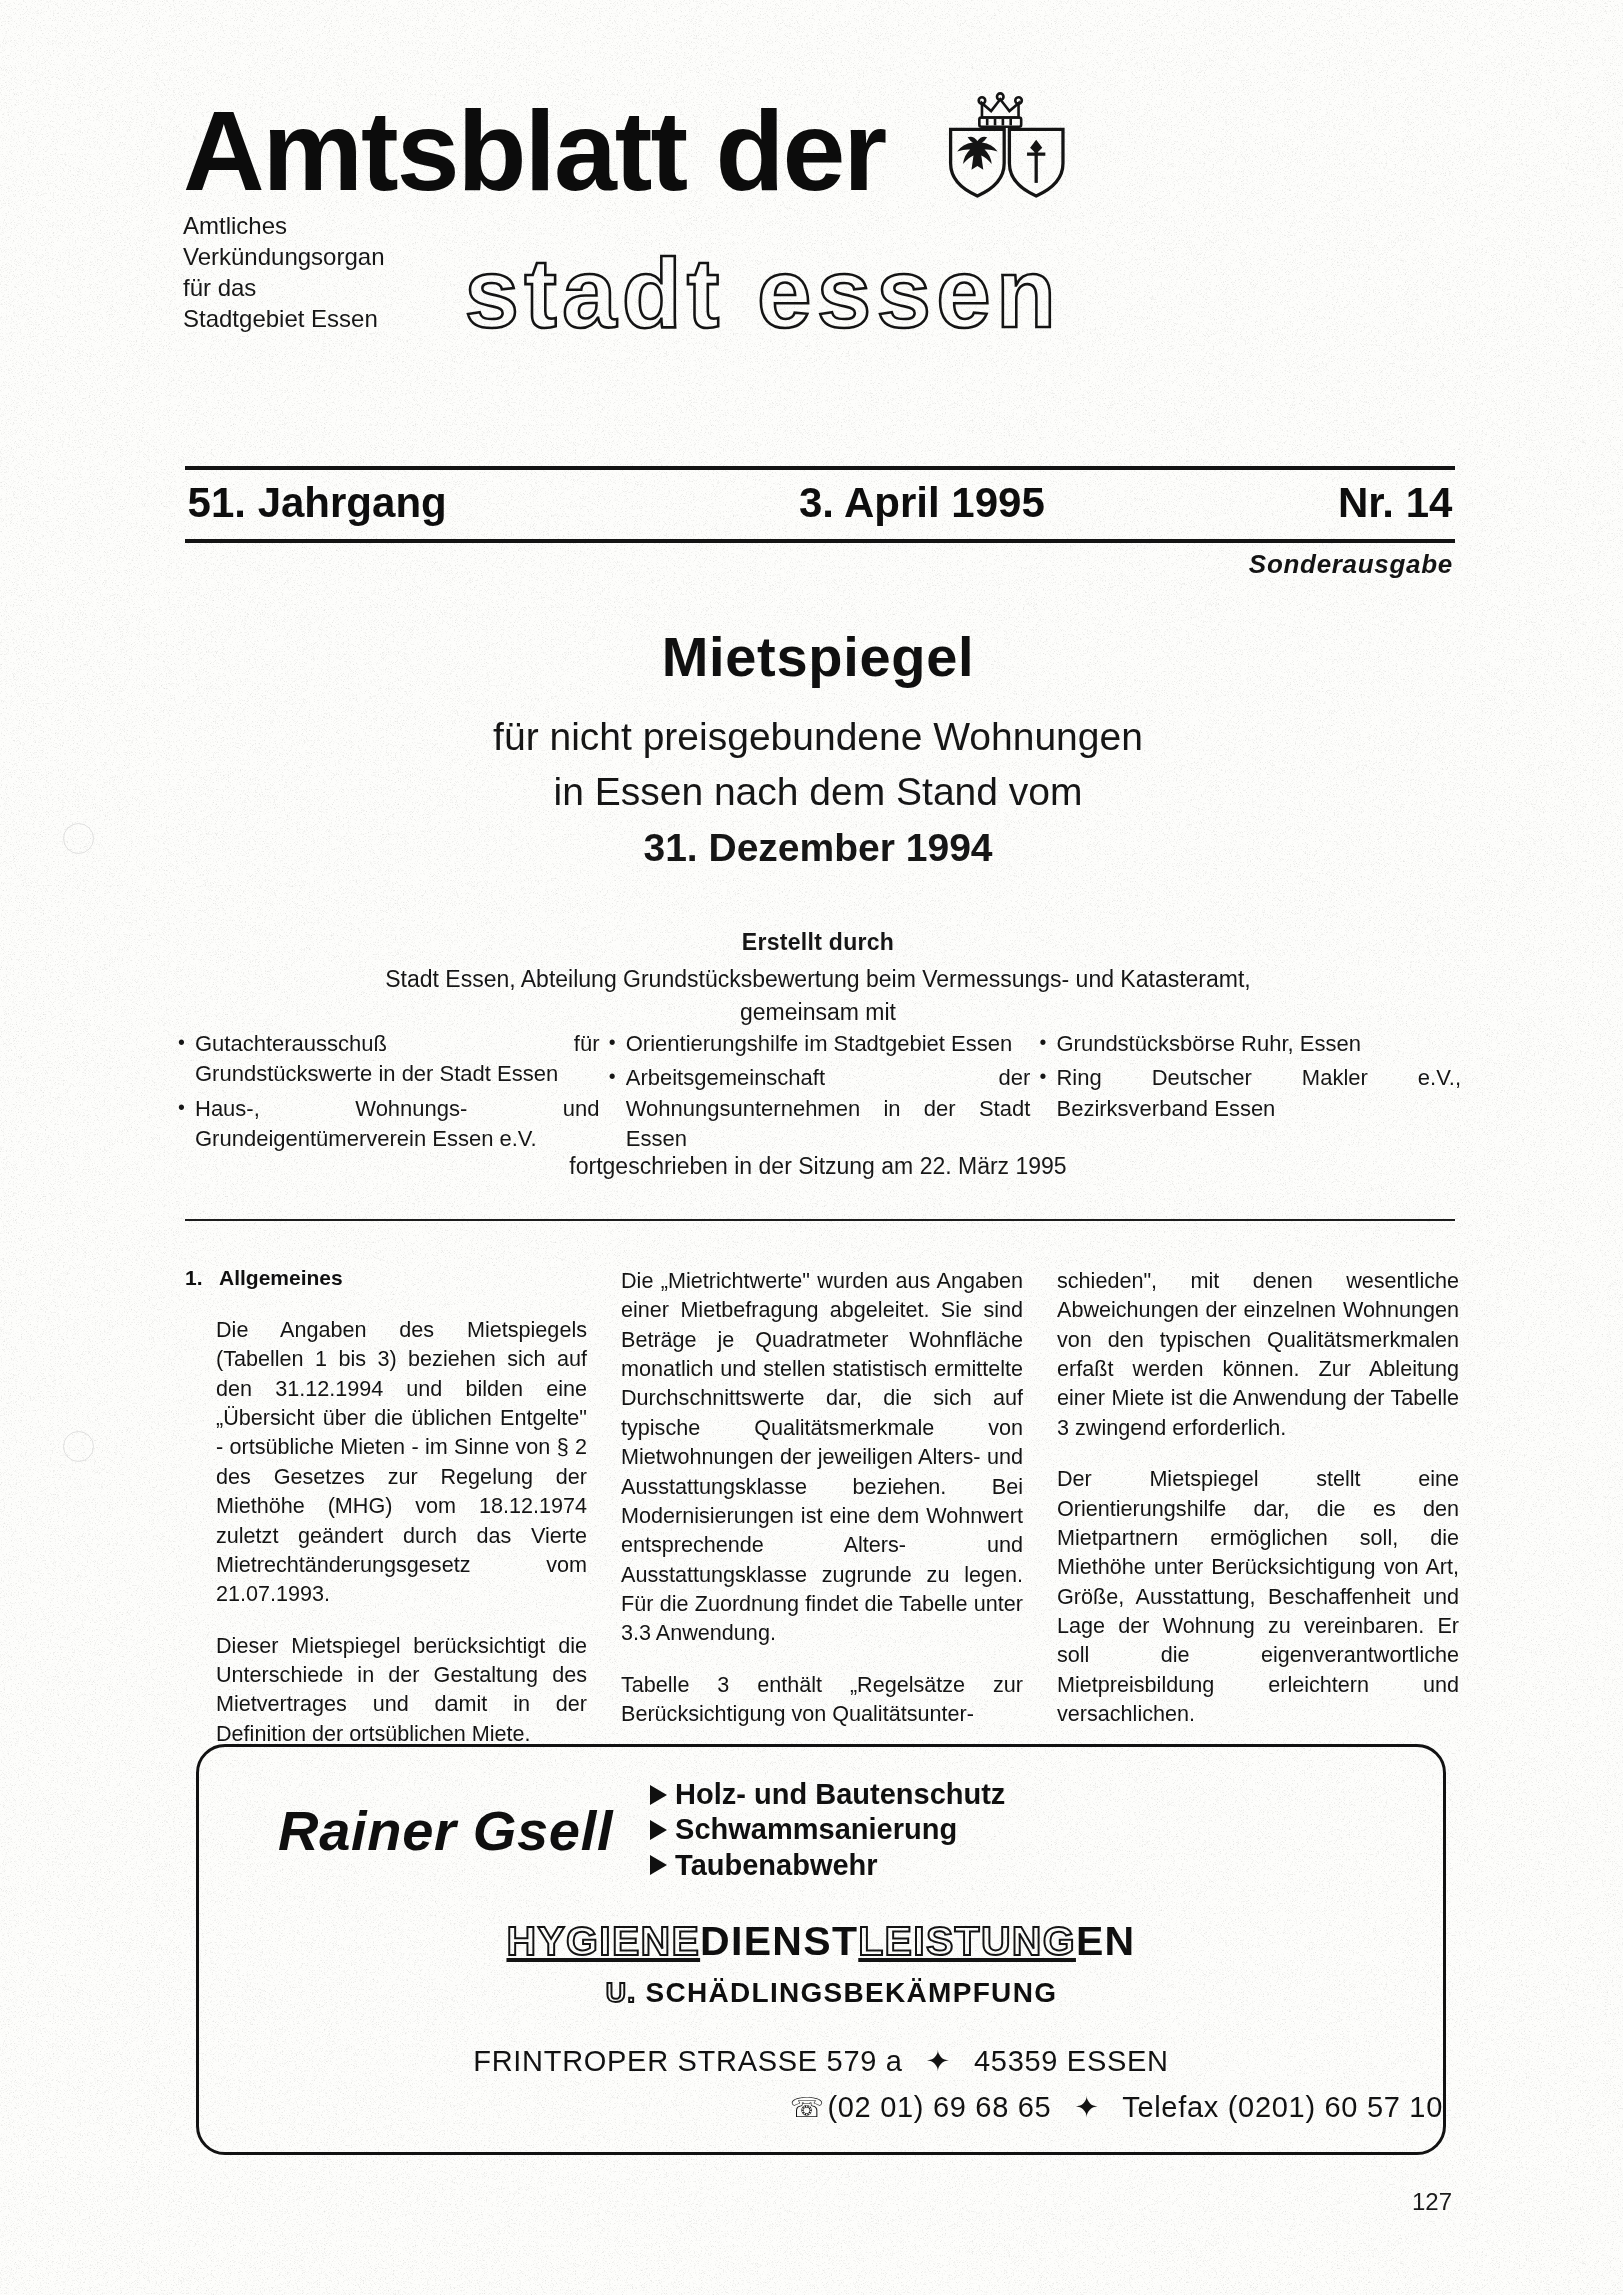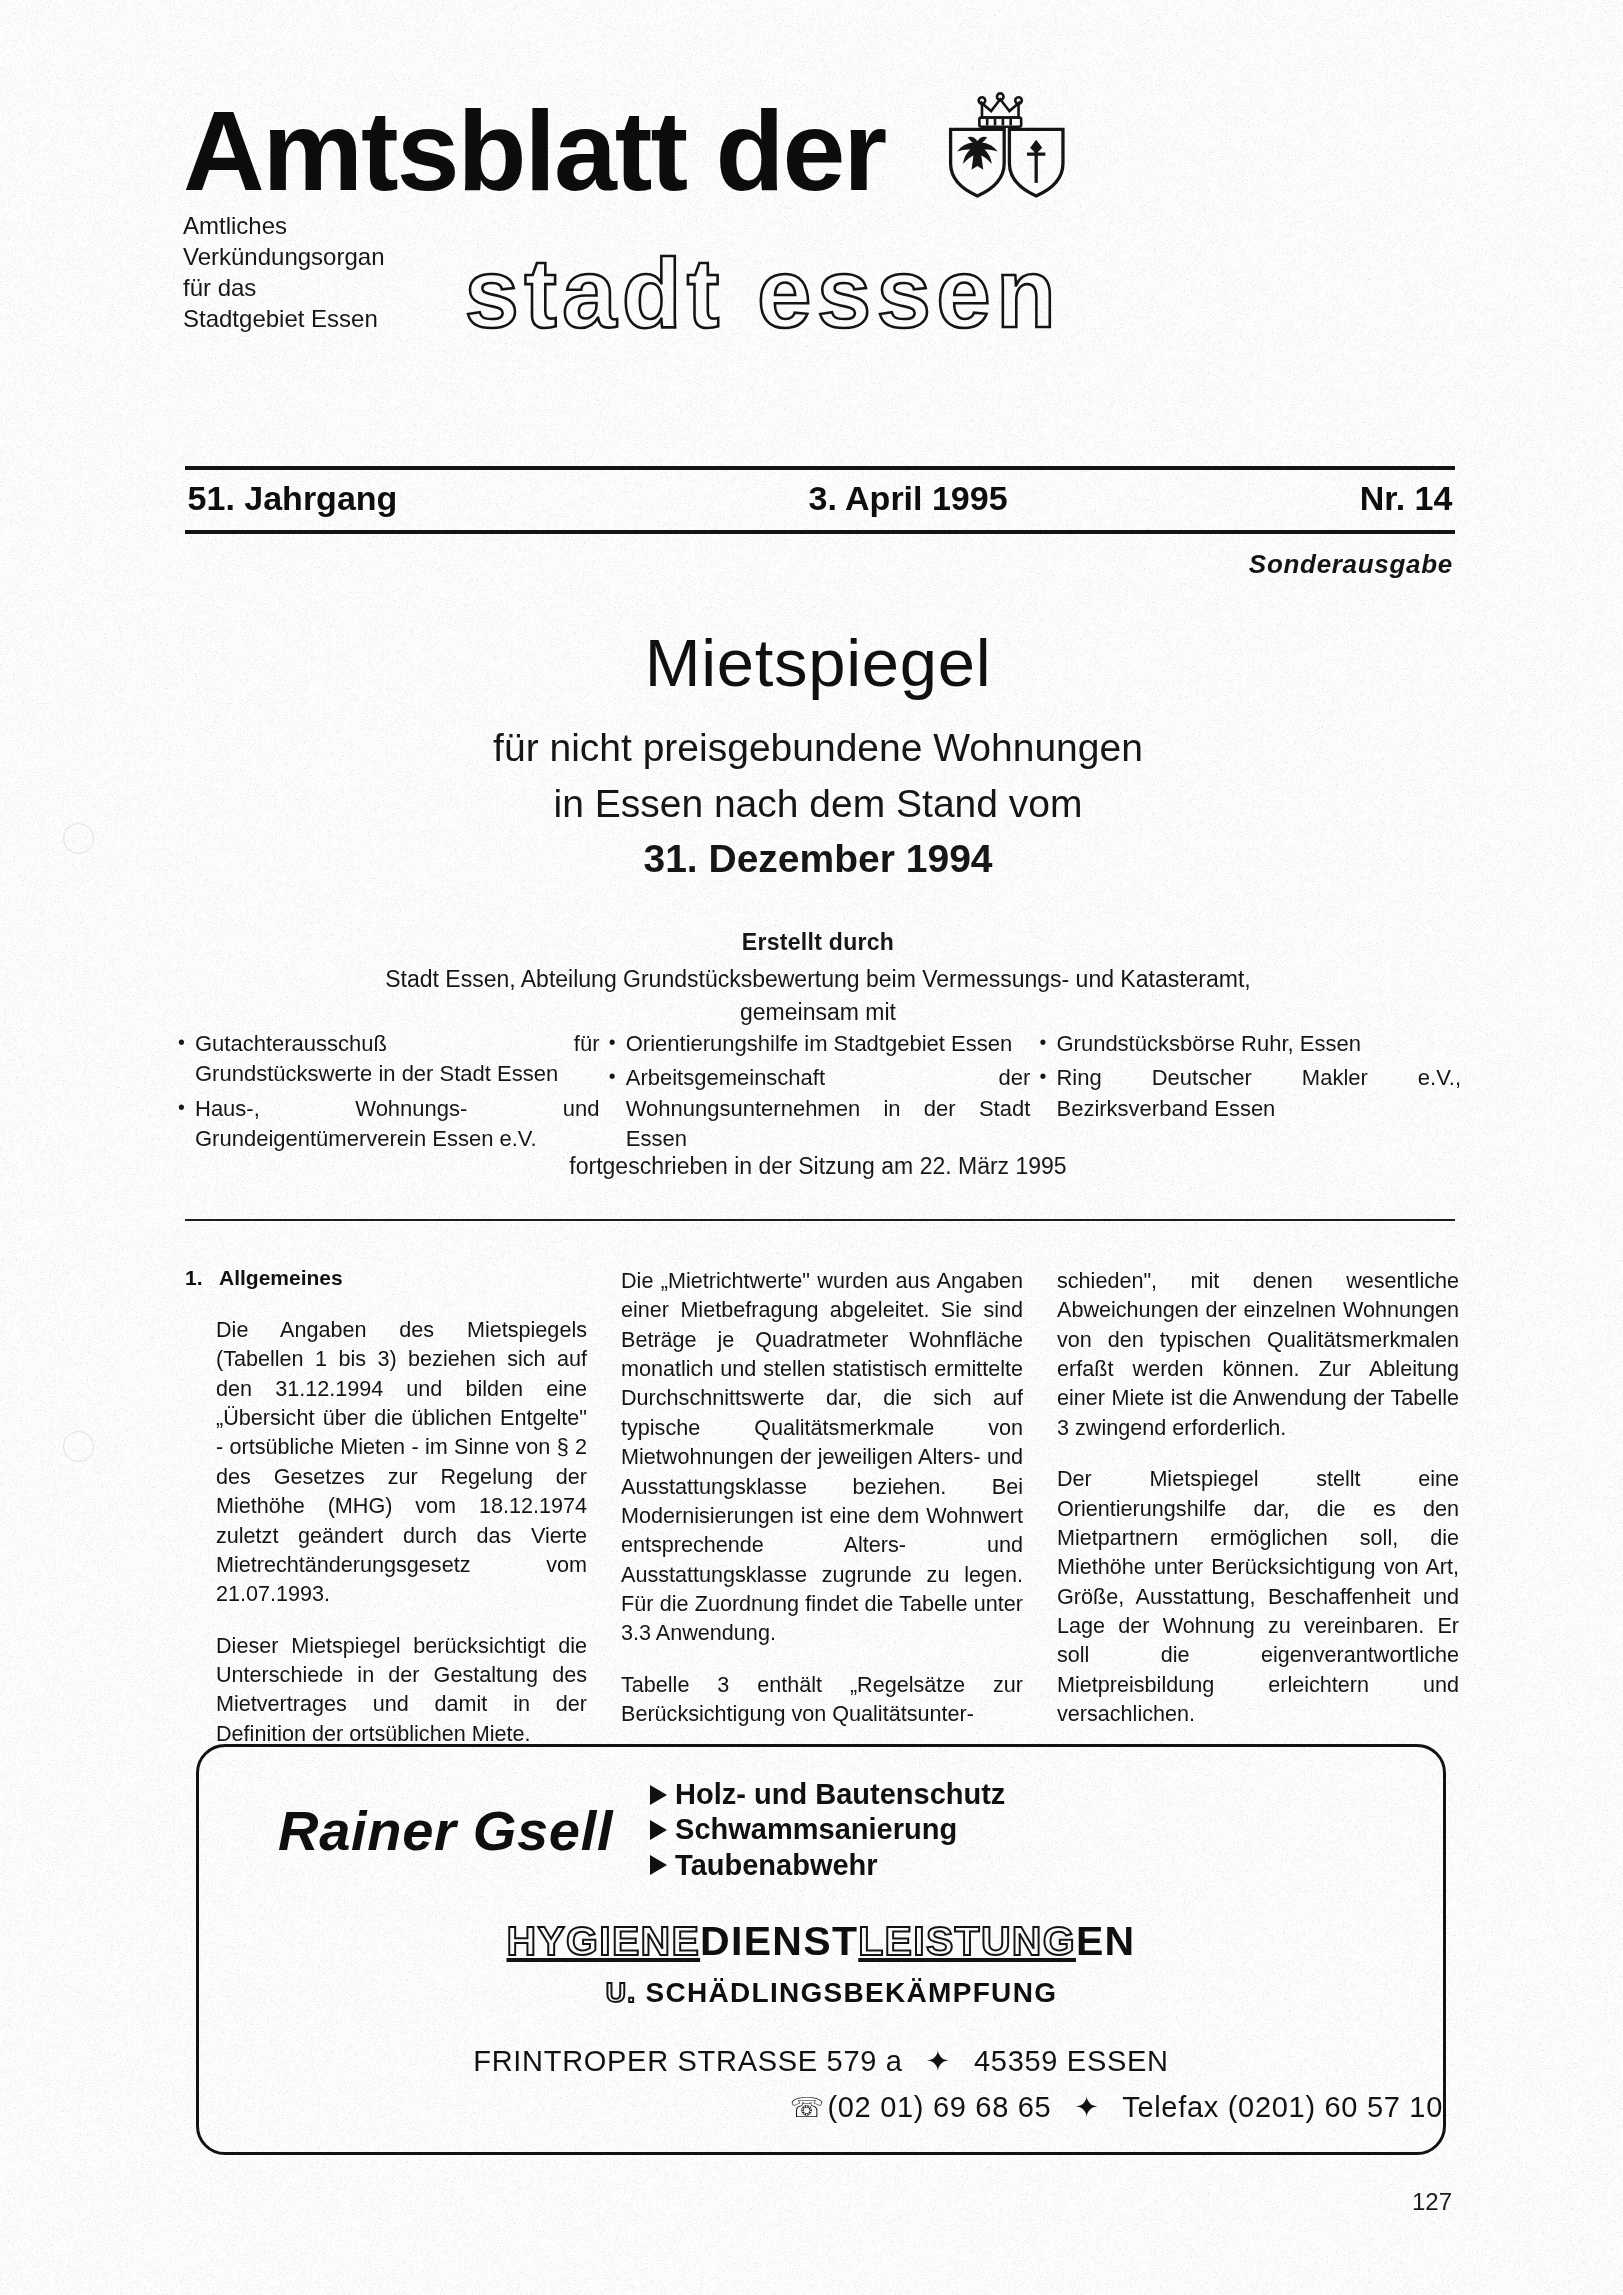--- a/index.html
+++ b/index.html
@@ -112,21 +112,21 @@
     position: absolute;
     left: 185px;
     top: 466px;
     width: 1270px;
   }
   .issue-row {
     display: flex;
     justify-content: space-between;
     align-items: center;
     font-weight: 700;
-    font-size: 34px;
+    font-size: 42px;
     letter-spacing: 0px;
     padding: 9.2px 2.6px 11.8px 2.6px;
     color: #0e0e0e;
   }
   .issue-row .mid { margin-left: 59px; }
 
   .sonderausgabe {
     position: absolute;
     right: 170px;
     top: 549px;
@@ -139,22 +139,22 @@
 
   
   .title-block {
     position: absolute;
     left: 183px;
     top: 628px;
     width: 1270px;
     text-align: center;
   }
   .doc-title {
-    font-size: 67px;
-    font-weight: 400;
+    font-size: 56px;
+    font-weight: 700;
     letter-spacing: 0.7px;
     color: #101010;
     line-height: 1.05;
   }
   .doc-sub {
     margin-top: 22px;
     font-size: 39px;
     font-weight: 400;
     line-height: 1.42;
     color: #161616;

